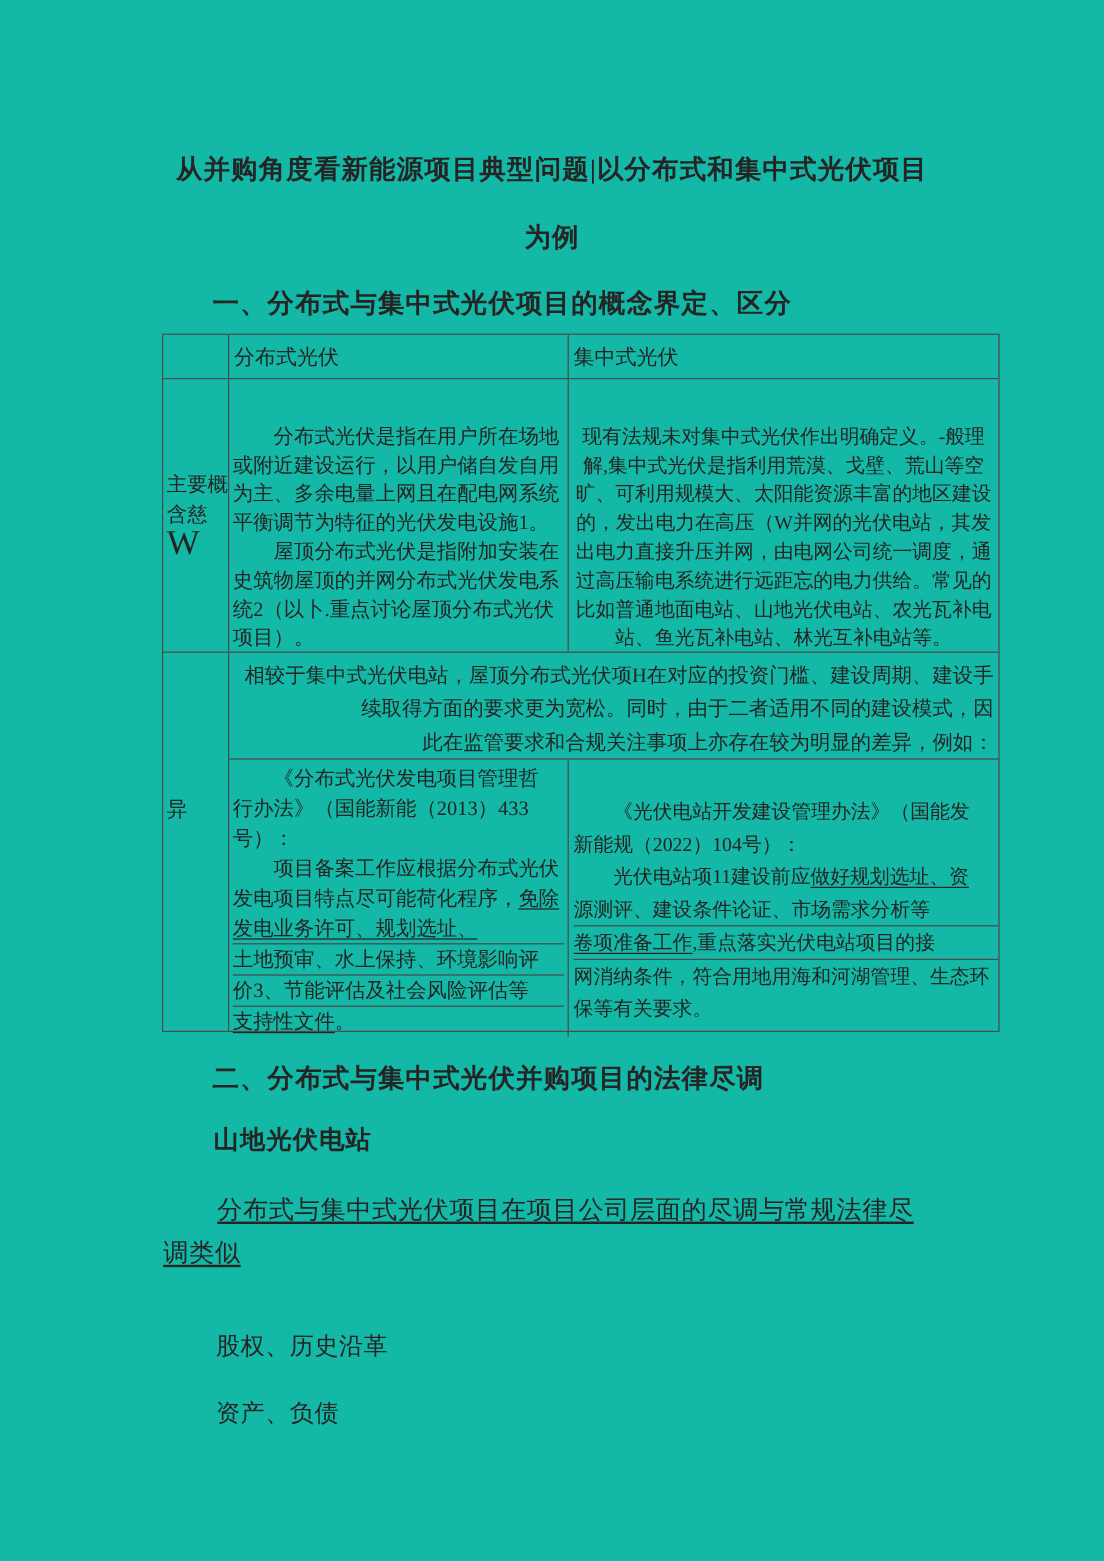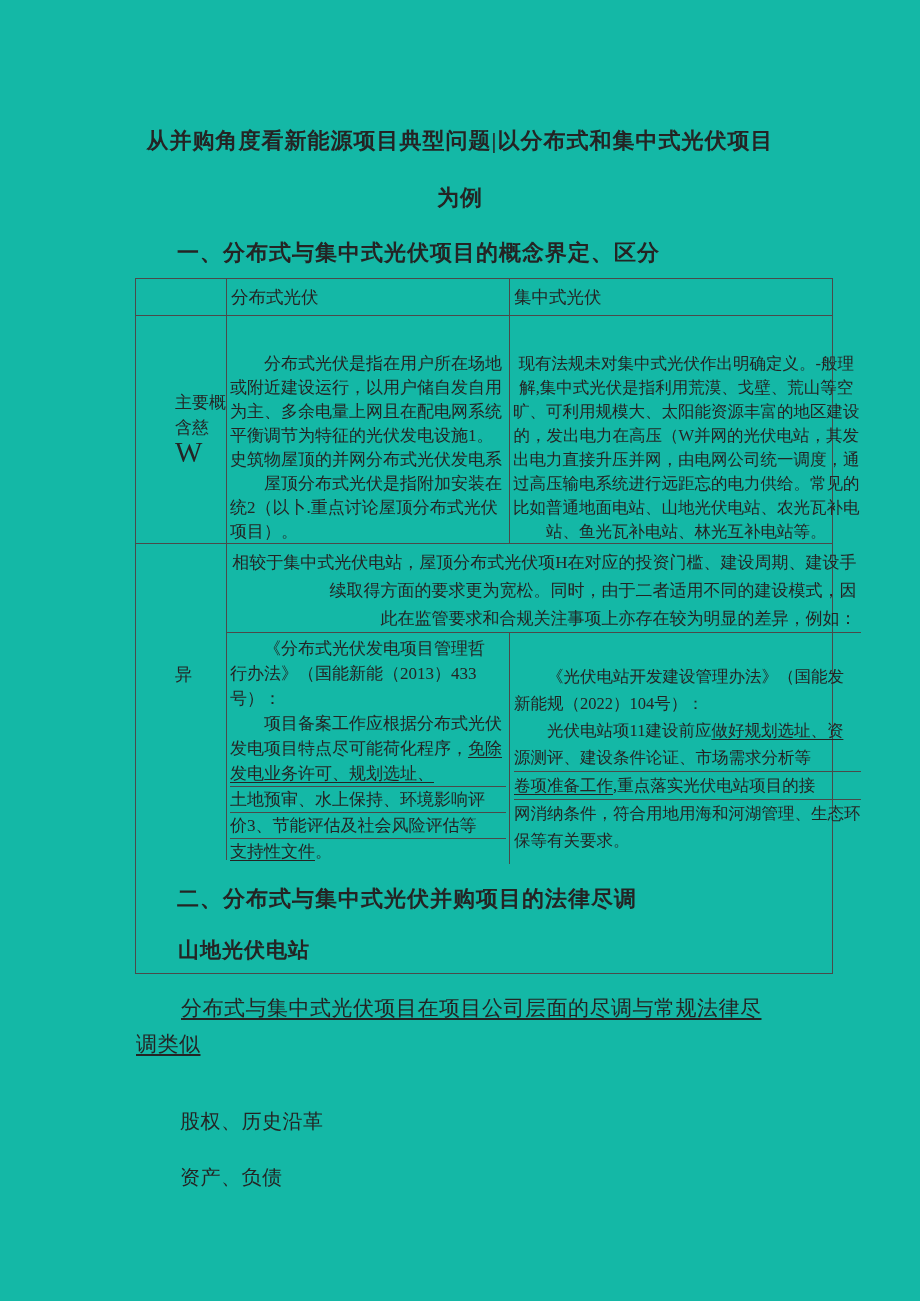--- a/index.html
+++ b/index.html
@@ -23,28 +23,28 @@
   }
   .h-sub{
     font-size:21px;font-weight:bold;letter-spacing:1px;white-space:pre;
   }
   .body-line{font-size:21px;white-space:pre;letter-spacing:0.5px;}
   .list-line{font-size:20px;white-space:pre;letter-spacing:0.5px;}
   .u{text-decoration:underline;text-underline-offset:3px;}
 
   
   .tbl{
-    left:135px;top:278px;width:698px;height:696px;
+    left:135px;top:278px;width:698px;height:582px;
     border:1px solid #4a4a4a;
     box-sizing:border-box;
     font-size:17px;
   }
   .trow{display:flex;box-sizing:border-box;border-bottom:1px solid #4a4a4a;}
   .trow:last-child{border-bottom:none;}
-  .c0{width:55px;box-sizing:border-box;border-right:1px solid #4a4a4a;flex:none;margin-left:36px;}
+  .c0{width:55px;box-sizing:border-box;border-right:1px solid #4a4a4a;flex:none;}
   .c1{width:283px;box-sizing:border-box;border-right:1px solid #4a4a4a;flex:none;}
   .c2{flex:1;box-sizing:border-box;}
   .hdr-row{height:37px;}
   .hdr-cell{display:flex;align-items:center;padding-left:4px;font-size:17.5px;}
   .concept-row{height:228px;}
   .label-cell{
     display:flex;flex-direction:column;justify-content:center;
     padding-left:3px;font-size:17px;line-height:25px;
   }
   .label-big{font-size:29px;line-height:25px;}
@@ -84,22 +84,22 @@
     <div class="trow concept-row">
       <div class="c0 label-cell">
         <span>主要概</span>
         <span><span>含慈</span><span class="label-big">W</span></span>
       </div>
       <div class="c1 cell-lines concept-left">
           <div class="tline"><span>　　分布式光伏是指在用户所在场地</span></div>
           <div class="tline"><span>或附近建设运行，以用户储自发自用</span></div>
           <div class="tline"><span>为主、多余电量上网且在配电网系统</span></div>
           <div class="tline"><span>平衡调节为特征的光伏发电设施1。</span></div>
+          <div class="tline"><span>　　屋顶分布式光伏是指附加安装在</span></div>
           <div class="tline"><span>史筑物屋顶的并网分布式光伏发电系</span></div>
-          <div class="tline"><span>　　屋顶分布式光伏是指附加安装在</span></div>
           <div class="tline"><span>统2（以卜.重点讨论屋顶分布式光伏</span></div>
           <div class="tline"><span>项目）。</span></div>
         </div>
       <div class="c2 cell-lines concept-right">
           <div class="tline"><span>现有法规未对集中式光伏作出明确定义。-般理</span></div>
           <div class="tline"><span>解,集中式光伏是指利用荒漠、戈壁、荒山等空</span></div>
           <div class="tline"><span>旷、可利用规模大、太阳能资源丰富的地区建设</span></div>
           <div class="tline"><span>的，发出电力在高压（W并网的光伏电站，其发</span></div>
           <div class="tline"><span>出电力直接升压并网，由电网公司统一调度，通</span></div>
           <div class="tline"><span>过高压输电系统进行远距忘的电力供给。常见的</span></div>

